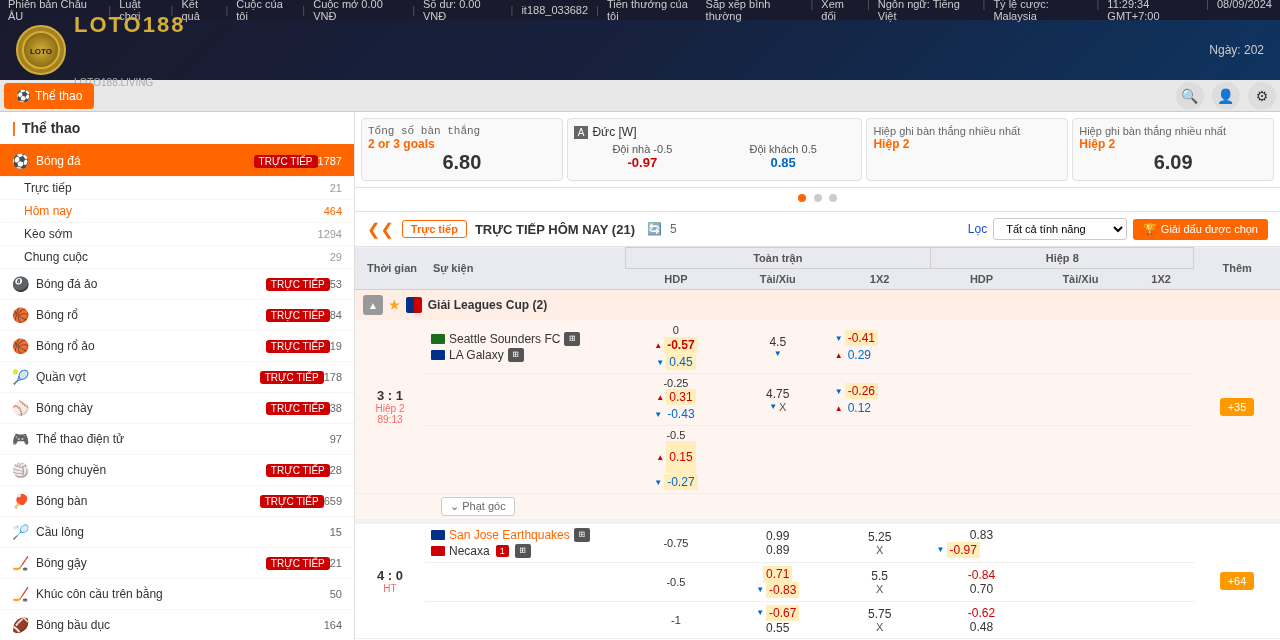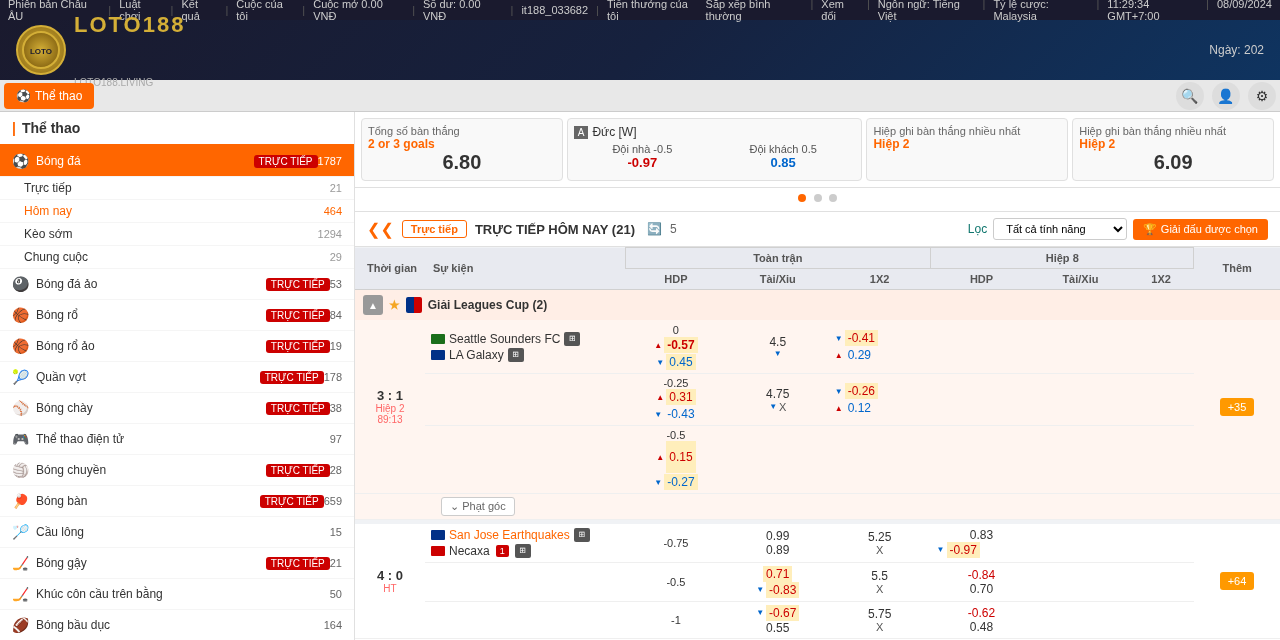--- a/index.html
+++ b/index.html
@@ -243,21 +243,21 @@
       <span class="item-name">Bóng bầu dục</span>
       <span class="count">164</span>
     </div>
 
   </div>
 
   <div class="content">
 
     <div style="background:#fff; display:flex; padding:6px; gap:4px; border-bottom:1px solid #e0e0e0;">
       <div style="flex:1; background:#f9f9f9; border:1px solid #e0e0e0; border-radius:4px; padding:6px;">
-        <div style="font-size:11px; color:#666;">Tổng số bàn thắng</div>
+        <div style="font-size:11px; color:#666;font-family:Liberation Mono, monospace;">Tổng số bàn thắng</div>
         <div style="color:#ff6600; font-weight:bold; font-size:12px;">2 or 3 goals</div>
         <div style="font-size:20px; font-weight:bold; color:#333; text-align:center;">6.80</div>
       </div>
       <div style="flex:1.5; background:#f9f9f9; border:1px solid #e0e0e0; border-radius:4px; padding:6px;">
         <div style="display:flex; align-items:center; gap:4px; margin-bottom:4px;">
           <span style="background:#666; color:#fff; padding:1px 4px; font-size:10px;">A</span>
           <span style="font-size:12px;">Đức [W]</span>
         </div>
         <div style="display:flex; justify-content:space-around;">
           <div style="text-align:center;">
@@ -287,21 +287,21 @@
       <span style="width:8px; height:8px; background:#ccc; border-radius:50%; display:inline-block; margin:2px;"></span>
     </div>
 
     <div class="live-header">
       <span style="font-size:16px; color:#ff6600; cursor:pointer;">❮❮</span>
       <span class="live-badge">Trực tiếp</span>
       <span class="live-title">TRỰC TIẾP HÔM NAY (21)</span>
       <span style="color:#666; cursor:pointer; margin-left:4px;">🔄</span>
       <span style="color:#666; font-size:12px;">5</span>
       <div class="filter-section">
-        <span style="font-size:12px; color:#0f766e;padding-left:16px;">Lọc</span>
+        <span style="font-size:12px; color:#1d4ed8;padding-left:16px;">Lọc</span>
         <div style="position:relative; display:inline-block;">
           <select style="border:1px solid #ccc; padding:3px 24px 3px 8px; font-size:11px; border-radius:3px; background:#fff; cursor:pointer;">
             <option>Tất cả tính năng</option>
           </select>
         </div>
         <button class="filter-btn">
           <span>🏆</span>
           <span>Giải đấu được chọn</span>
         </button>
       </div>

